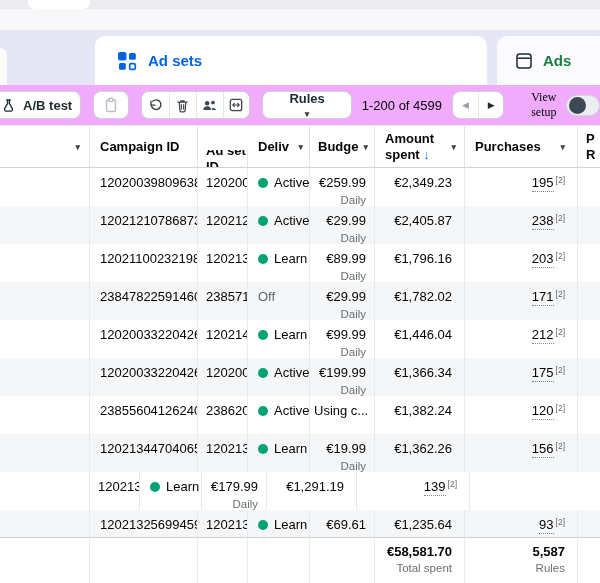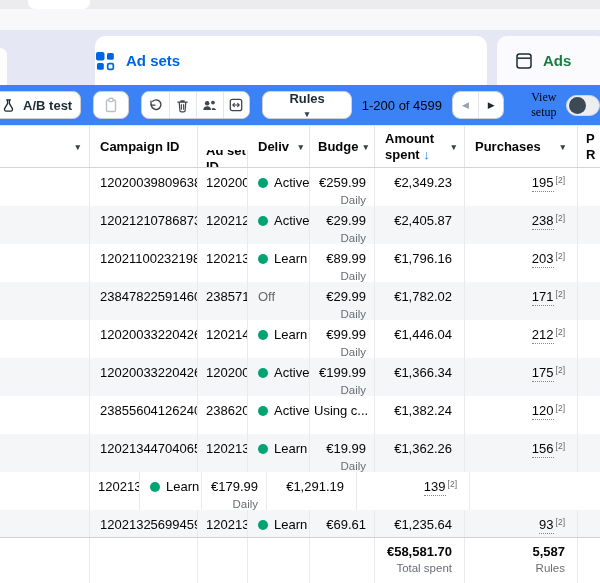--- a/index.html
+++ b/index.html
@@ -8,28 +8,28 @@
   .screen { position:relative; width:600px; height:583px; }
 
   
   .top-strip { height:30px; background:linear-gradient(#ececef 0 9px, #f8f8fa 9px 100%); position:relative; }
   .top-fragment { position:absolute; left:28px; top:-6px; width:62px; height:15px; background:#fff; border-radius:7px; }
 
   
   .tab-bar { position:relative; height:55px; background:#e6e7f4; }
   .tab-sliver { position:absolute; left:0; top:18px; width:7px; height:37px; background:#fdfdfe; border-radius:0 8px 0 0; }
   .tab { position:absolute; top:6px; height:49px; display:flex; align-items:center; cursor:pointer; }
-  .tab-active { left:95px; width:392px; background:#ffffff; border-radius:10px 10px 0 0; gap:11px; }
+  .tab-active { left:95px; width:392px; background:#ffffff; border-radius:10px 10px 0 0; padding-left:22px; gap:11px; }
   .tab-ads { left:497px; width:110px; background:#fbfbfe; border-radius:10px 10px 0 0; padding-left:18px; gap:10px; }
   .tab-label { font-size:15px; font-weight:700; }
   .tab-label.blue { color:#0064e0; }
   .tab-label.dark { color:#15803d; }
 
   
-  .toolbar { height:40px; background:#3b82f6; display:flex; align-items:center; }
+  .toolbar { height:40px; background:#f0abfc; display:flex; align-items:center; }
   .btn { height:28px; background:#fff; border:1px solid #ccd0d5; border-radius:8px;
          display:flex; align-items:center; justify-content:center; font-size:13px; font-weight:600;
          color:#1c2b33; cursor:pointer; font-family:inherit; }
   .btn-ab { margin-left:-14px; width:102px; gap:7px; padding-left:6px; }
   .btn-paste { margin-left:12px; width:38px; }
   .btn-group { margin-left:12px; height:28px; border:1px solid #ccd0d5; border-radius:8px; display:flex; overflow:hidden; background:#fff; }
   .btn-group .seg { width:29px; height:26px; display:flex; align-items:center; justify-content:center; border-left:1px solid #e4e6eb; background:#fff; border-top:none; border-bottom:none; border-right:none; cursor:pointer; }
   .btn-group .seg:first-child { border-left:none; }
   .btn-rules { margin-left:12px; width:96px; gap:4px;flex-direction:column; }
   .chev { font-size:9px; color:#3a4248; line-height:1; }

